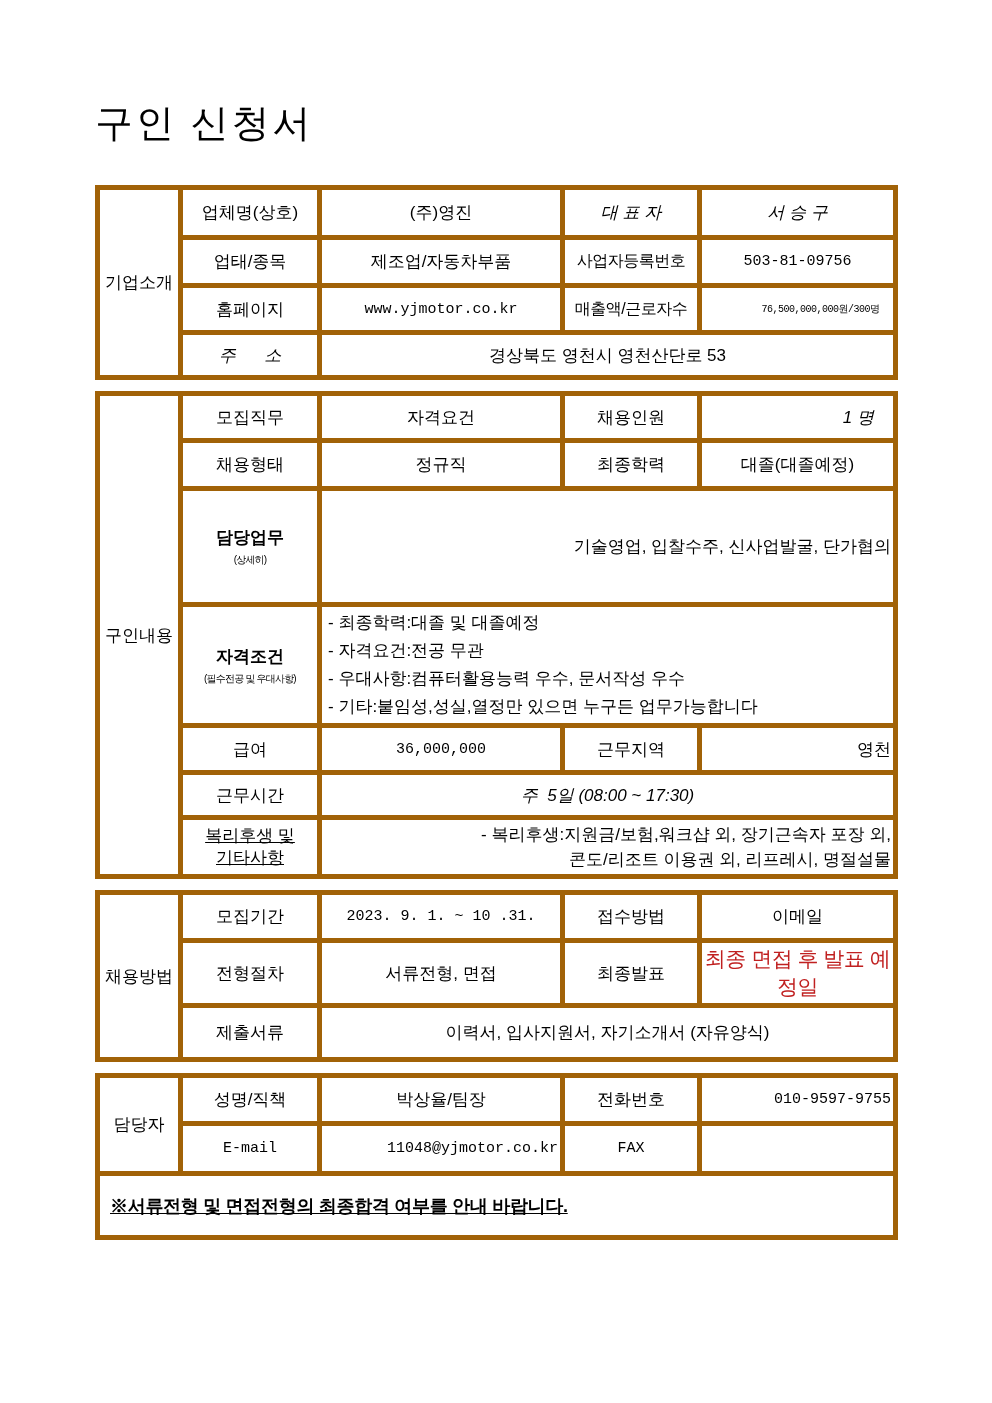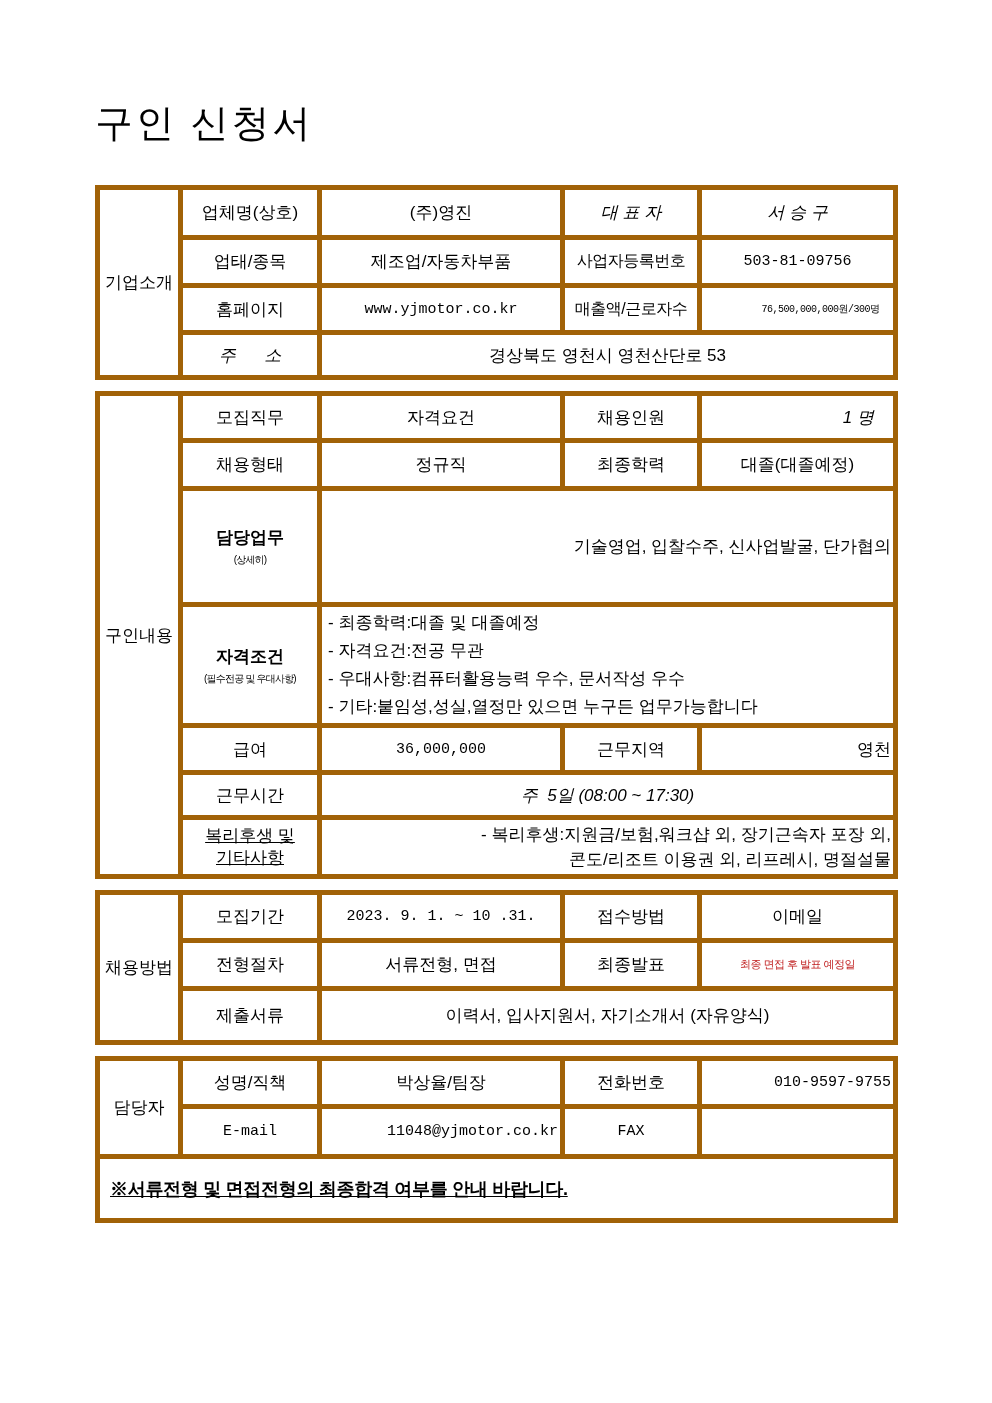--- a/index.html
+++ b/index.html
@@ -40,21 +40,21 @@
   .right { text-align: right; padding-right: 19px; }
   .mono  { font-family: "Liberation Mono", monospace; font-size: 15px; }
   .mono-sm { font-family: "Liberation Mono", monospace; font-size: 10px; letter-spacing: -0.5px; padding-left: 48px; }
   .pre   { white-space: pre; font-style: italic; }
   .prelines { white-space: pre-line; line-height: 22px; text-decoration: underline; }
   .sublabel { font-size: 10px; letter-spacing: -0.8px; font-weight: normal; margin-top: 4px; }
   .mainlabel { font-size: 17px; font-weight: bold; }
   .lines { text-align: left; padding-left: 6px; line-height: 28px; }
   .benefit-lines { text-align: right; padding-left: 6px; line-height: 25px; }
   .benefit-indent { padding-left: 14px; }
-  .red { color: #c02020; font-size: 11px; letter-spacing: -0.5px; }
+  .red { color: #c02020; font-size: 21px; letter-spacing: -0.5px; }
   .foot {
     text-align: left; padding-left: 10px;
     font-weight: bold; font-size: 18px;
     text-decoration: underline;
     letter-spacing: -0.3px;
   }
 </style>
 </head>
 <body>
 

